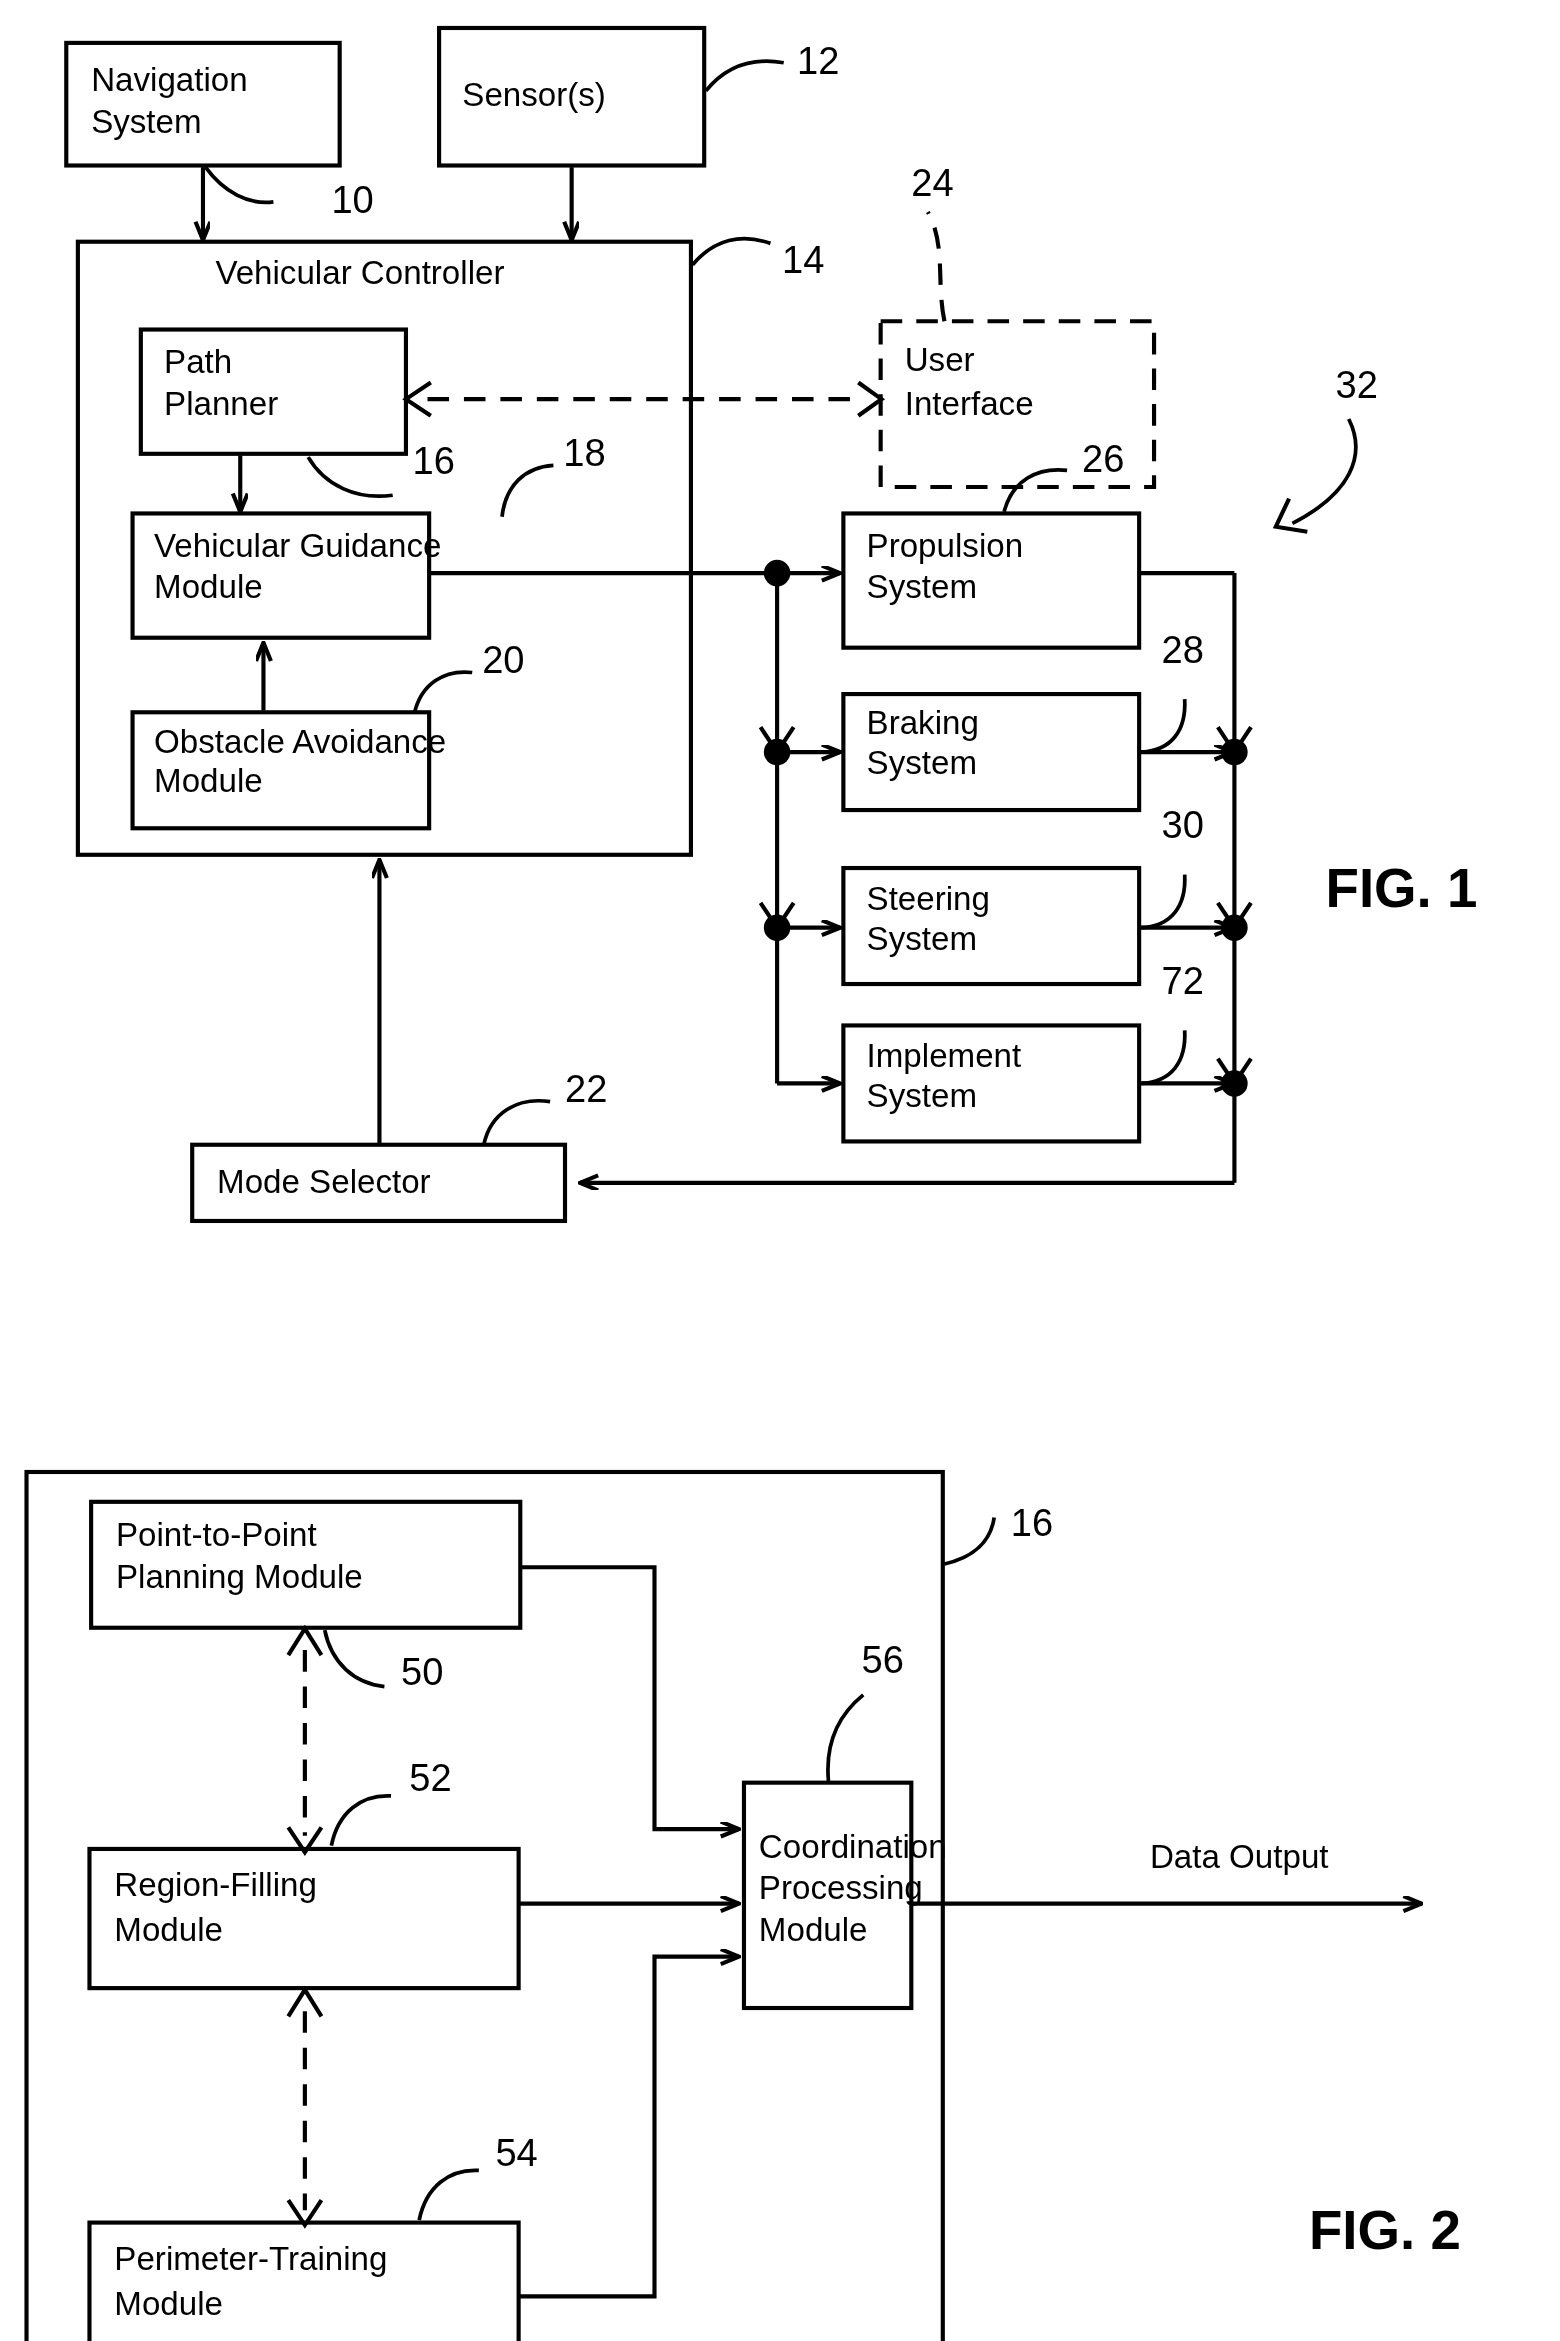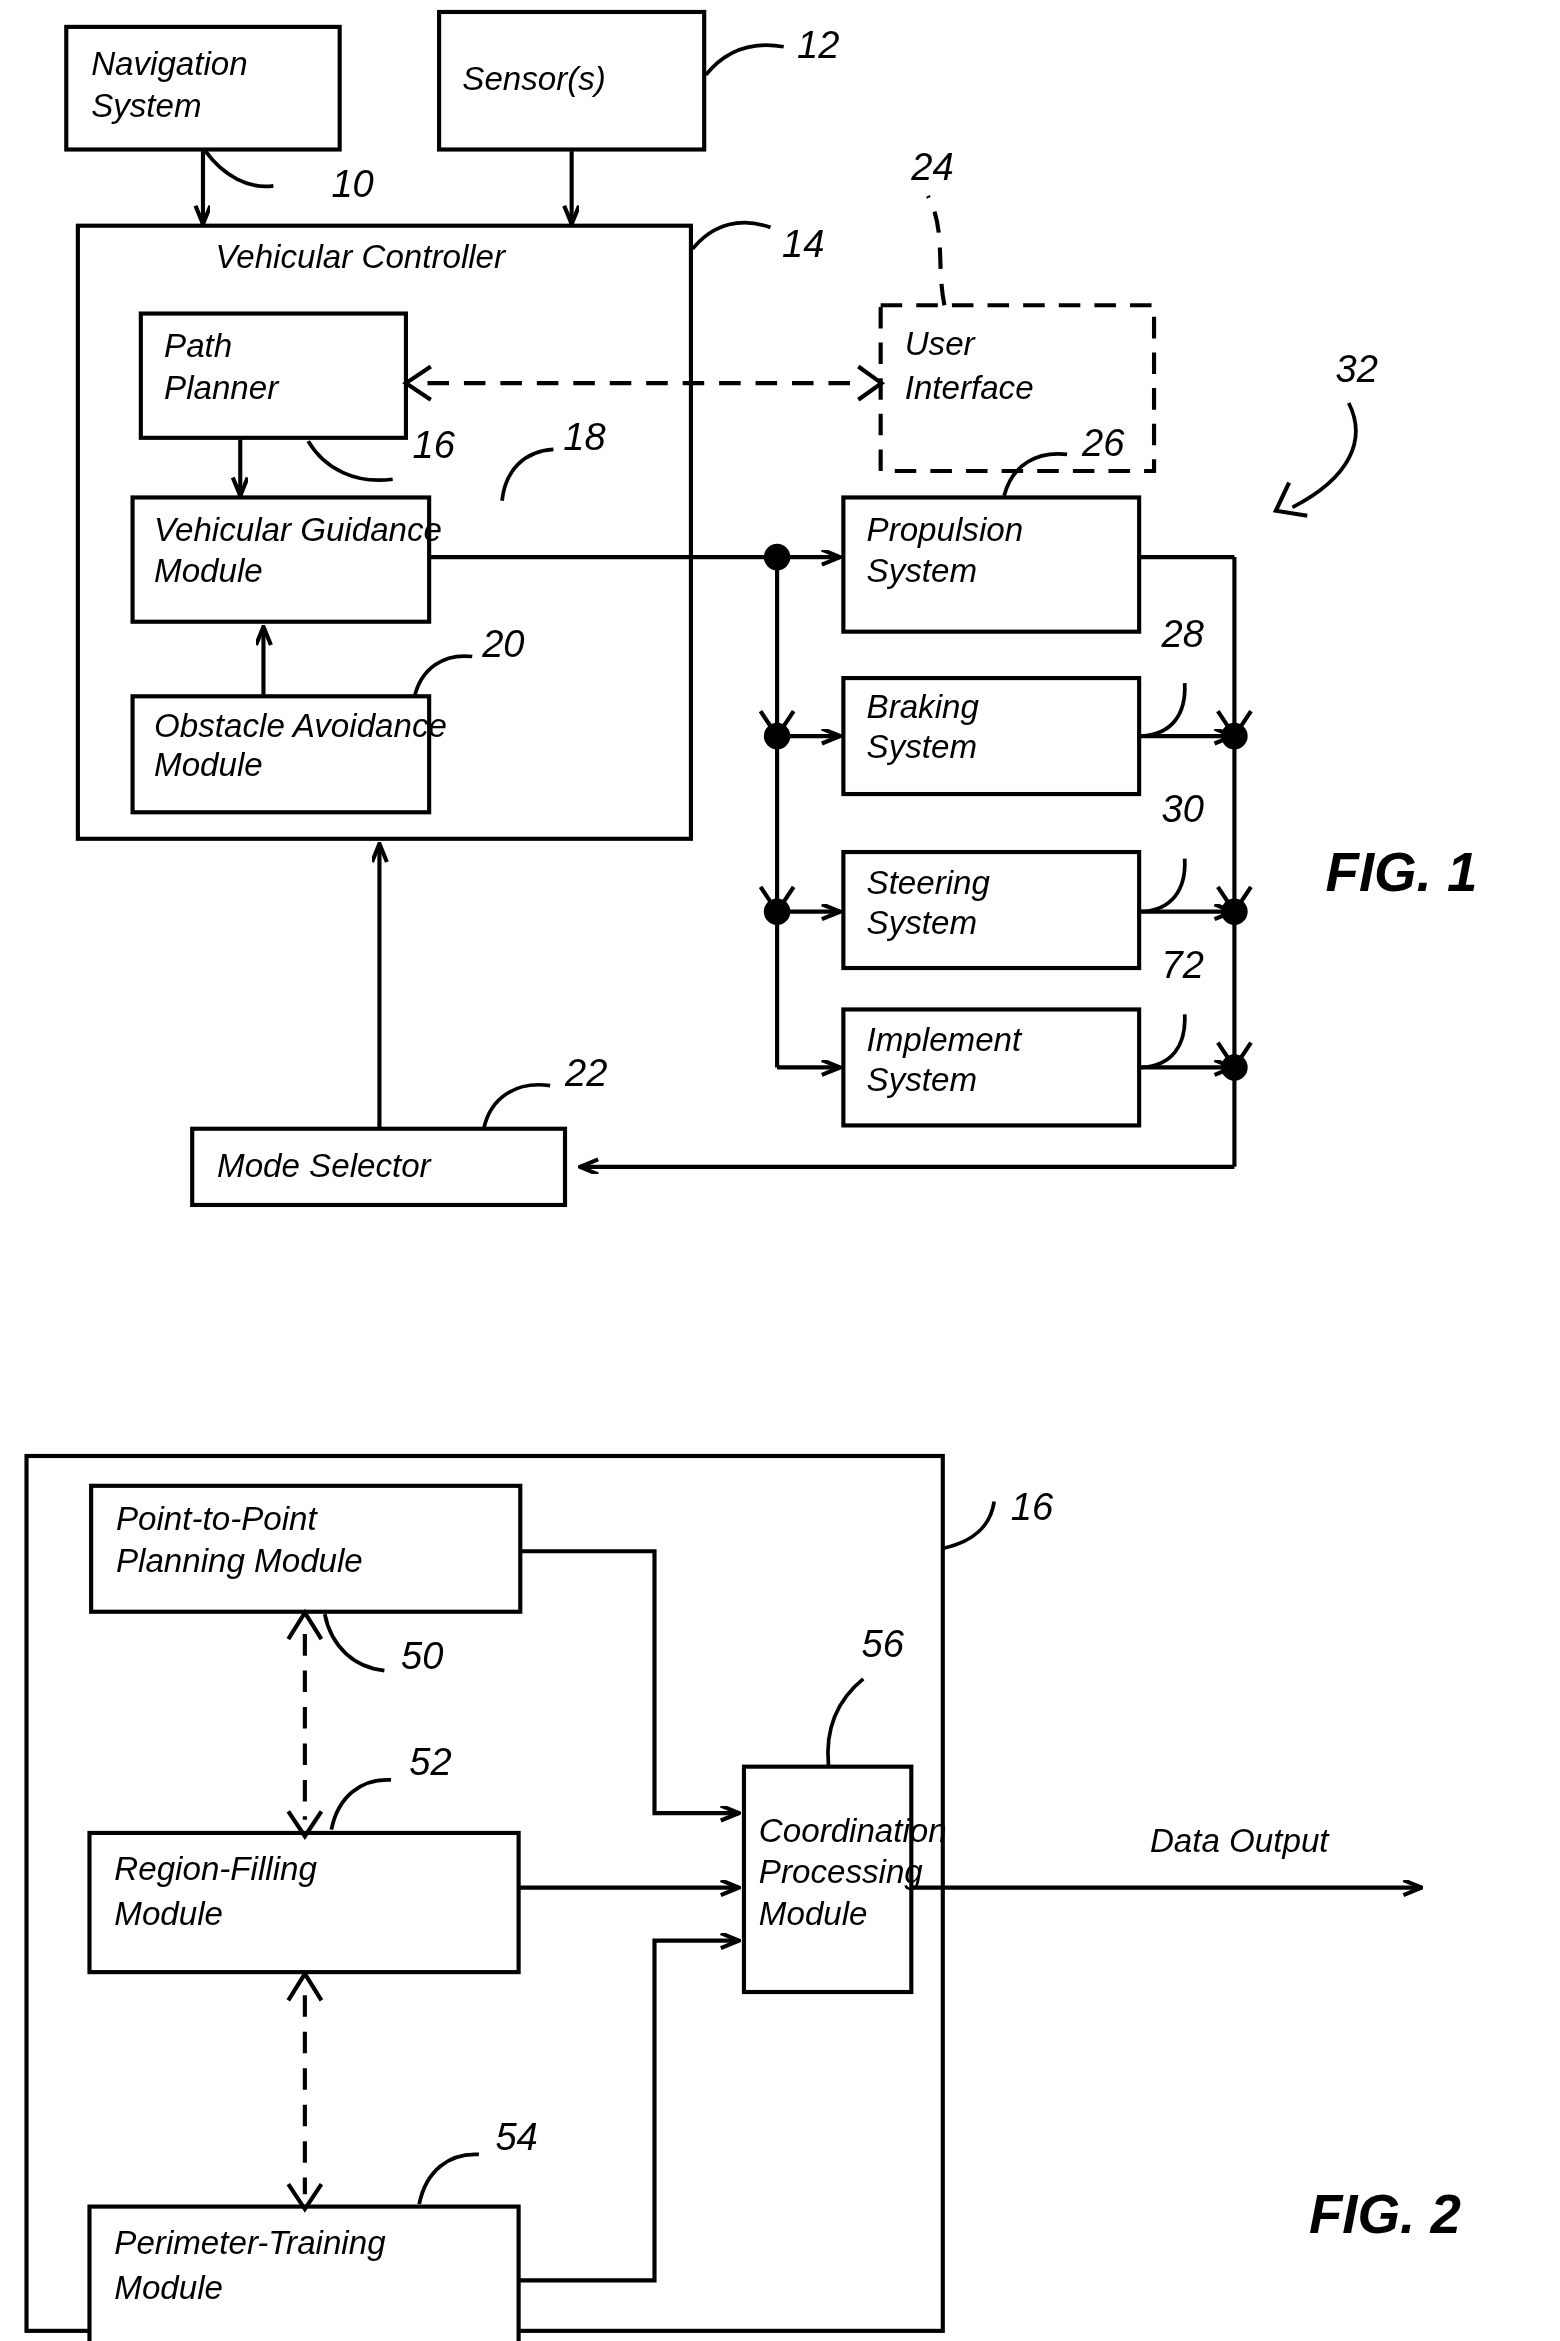--- a/index.html
+++ b/index.html
@@ -9,24 +9,23 @@
   }
   body {
     width: 1560px;
     height: 2342px;
     position: relative;
     font-family: "Liberation Sans", sans-serif;
     overflow: hidden;
   }
   #sheet {
     position: absolute;
-    left: 0; top: 0;
+    left: 0; top: 16px;
     width: 1560px;
     height: 2093px;
-    font-style: italic;
   }
   svg { display: block; }
   .bx { fill: #ffffff; stroke: #000000; stroke-width: 5; }
   .bx-dash { fill: #ffffff; stroke: #000000; stroke-width: 5; stroke-dasharray: 26 17; }
   .ln { stroke: #000000; stroke-width: 5; fill: none; }
   .ln-dash { stroke: #000000; stroke-width: 5; fill: none; stroke-dasharray: 26 18; }
   .lead { stroke: #000000; stroke-width: 4.5; fill: none; }
   .dot { fill: #000000; }
   .txt {
     font-family: "Liberation Sans", sans-serif;

